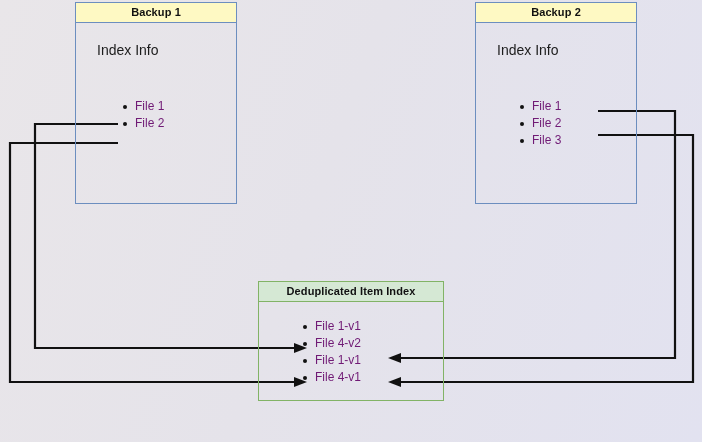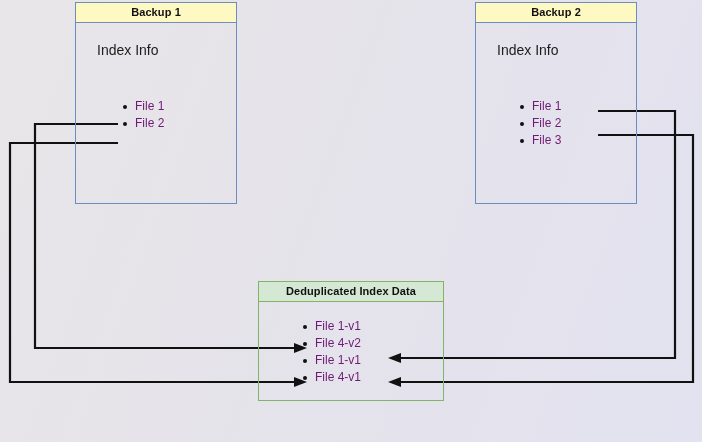--- a/index.html
+++ b/index.html
@@ -113,21 +113,21 @@
       <div class="index-label" style="left:22px;top:40px;">Index Info</div>
       <ul class="flist" style="left:44px;top:96px;">
         <li>File 1</li>
         <li>File 2</li>
         <li>File 3</li>
       </ul>
     </div>
   </div>
 
   <div class="box green" style="left:258px;top:281px;width:186px;height:159px;">
-    <div class="hdr">Deduplicated Index Data</div>
+    <div class="hdr">Deduplicated Item Index</div>
     <div class="body" style="height:99px;">
       <ul class="flist" style="left:44px;top:37px;">
         <li>File 1-v1</li>
         <li>File 4-v2</li>
         <li>File 1-v1</li>
         <li>File 4-v1</li>
       </ul>
     </div>
   </div>
 

